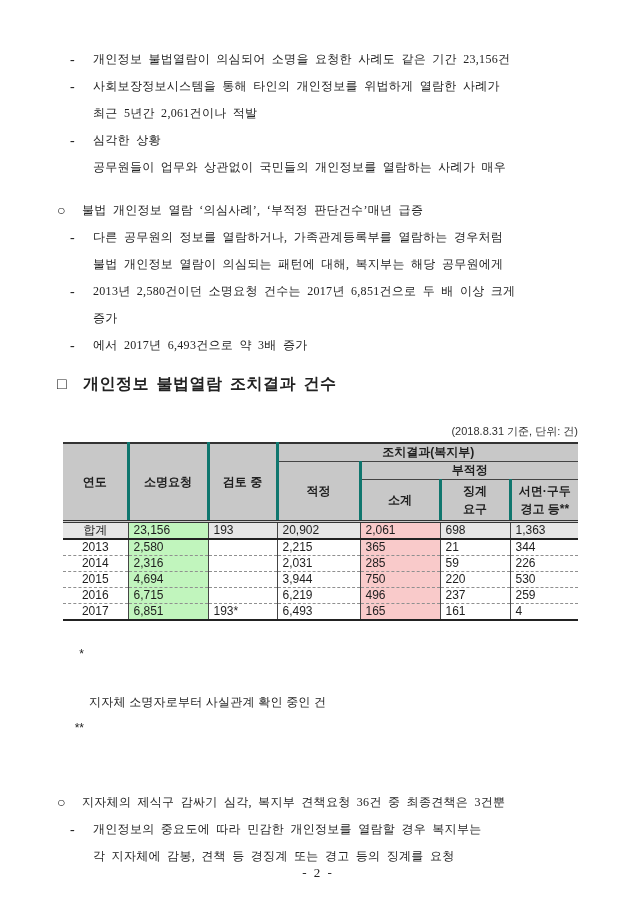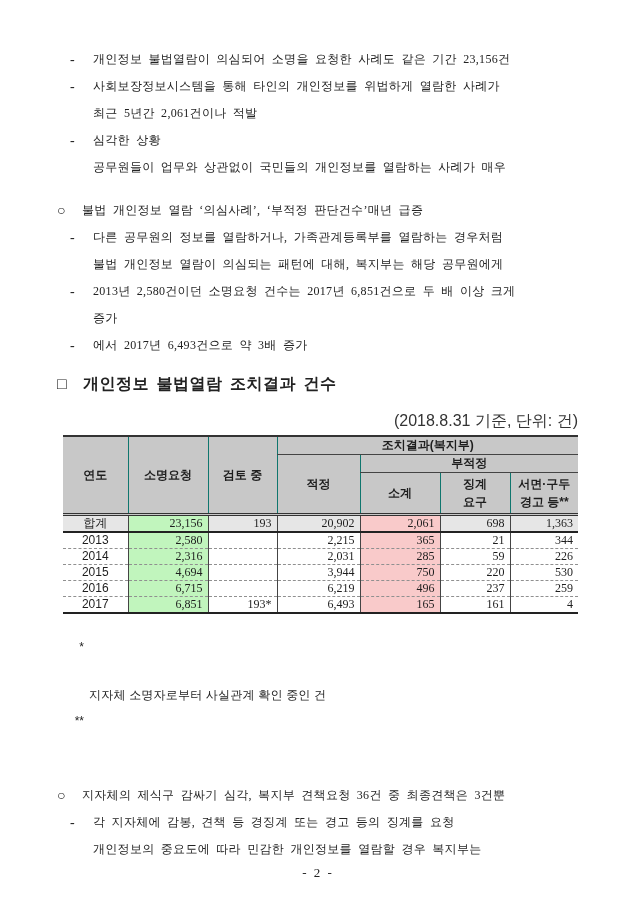--- a/index.html
+++ b/index.html
@@ -24,45 +24,45 @@
   .circ-sec .head{display:flex;margin-left:57px;}
   .circ-sec .head .marker{flex:none;width:25px;font-size:14px;line-height:27px;}
   .circ-sec .sub{margin-left:70px;}
   .sec-suspect{margin-top:16px;}
   .sec-discipline{margin-top:48px;}
 
   
   .tbl-title{display:flex;margin:13px 0 0 57px;font-size:16px;font-weight:bold;letter-spacing:.5px;}
   .tbl-title .marker{flex:none;width:26px;line-height:24px;}
   .tbl-title .txt{line-height:24px;word-spacing:3px;white-space:nowrap;text-align:right;}
-  .tbl-note{width:515px;margin:15px 0 0 63px;text-align:right;
-    font-family:"Liberation Sans","DejaVu Sans",sans-serif;font-size:16px;color:#333;}
+  .tbl-note{width:515px;margin:28px 0 0 63px;text-align:right;
+    font-family:"Liberation Sans","DejaVu Sans",sans-serif;font-size:11px;color:#333;}
   .tbl-wrap{margin:3px 0 0 63px;}
   table.measures{
     width:515px;border-collapse:collapse;table-layout:fixed;
     font-family:"Liberation Sans","DejaVu Sans",sans-serif;font-size:12px;
     border-top:2px solid #333;border-bottom:2px solid #222;
   }
   table.measures th{
     background:var(--table-header-bg,#c8c8c8);
     font-weight:bold;text-align:center;vertical-align:middle;
-    border-left:1px solid #0f766e;border-bottom:1px solid #444;
+    border-left:3px solid #0f766e;border-bottom:1px solid #444;
     padding:0 4px;color:#1e1e1e;
   }
   table.measures td{
     border-left:1px solid #444;padding:0 5px;vertical-align:middle;
     line-height:15px;color:#1e1e1e;
   }
   .no-bl{border-left:none !important;}
   .hb{border-bottom:3px double #333 !important;}
   .hr1{height:18px;}.hr2{height:16px;}.hr3{height:42px;}
   .two-line .hl{line-height:18px;}
   tbody tr{height:16px;}
   td.yr{text-align:center;}
-  td.num{text-align:right;font-family:Liberation Serif, serif;}
+  td.num{}
   td.green{background:var(--green-col-bg,#c1f5bd);}
   td.pink{background:var(--pink-col-bg,#f9caca);}
   tr.total-row td{background:var(--table-total-bg,#e6e6e6);border-bottom:2px solid #222;}
   tr.total-row td.green{background:var(--green-col-bg,#c1f5bd);}
   tr.total-row td.pink{background:var(--pink-col-bg,#f9caca);}
   tr.year-row td{border-top:1px dashed #909090;}
   tr.last-row td{border-bottom:2px solid #222;}
 
   
   .footnotes{margin:20px 0 0 63px;font-family:"Liberation Sans","DejaVu Sans",sans-serif;font-size:12px;}
@@ -246,22 +246,22 @@
 
     <div class="circ-sec sec-discipline">
       <div class="head">
         <span class="marker">○</span>
         <div class="line">지자체의 제식구 감싸기 심각, 복지부 견책요청 36건 중 최종견책은 3건뿐</div>
       </div>
       <div class="sub">
         <div class="b-item">
           <span class="marker">-</span>
           <div class="txt">
+            <div class="line">개인정보의 중요도에 따라 민감한 개인정보를 열람할 경우 복지부는</div>
             <div class="line">각 지자체에 감봉, 견책 등 경징계 또는 경고 등의 징계를 요청</div>
-            <div class="line">개인정보의 중요도에 따라 민감한 개인정보를 열람할 경우 복지부는</div>
           </div>
         </div>
       </div>
     </div>
 
   </div>
 
   <div class="page-footer">- 2 -</div>
 </div>
 

